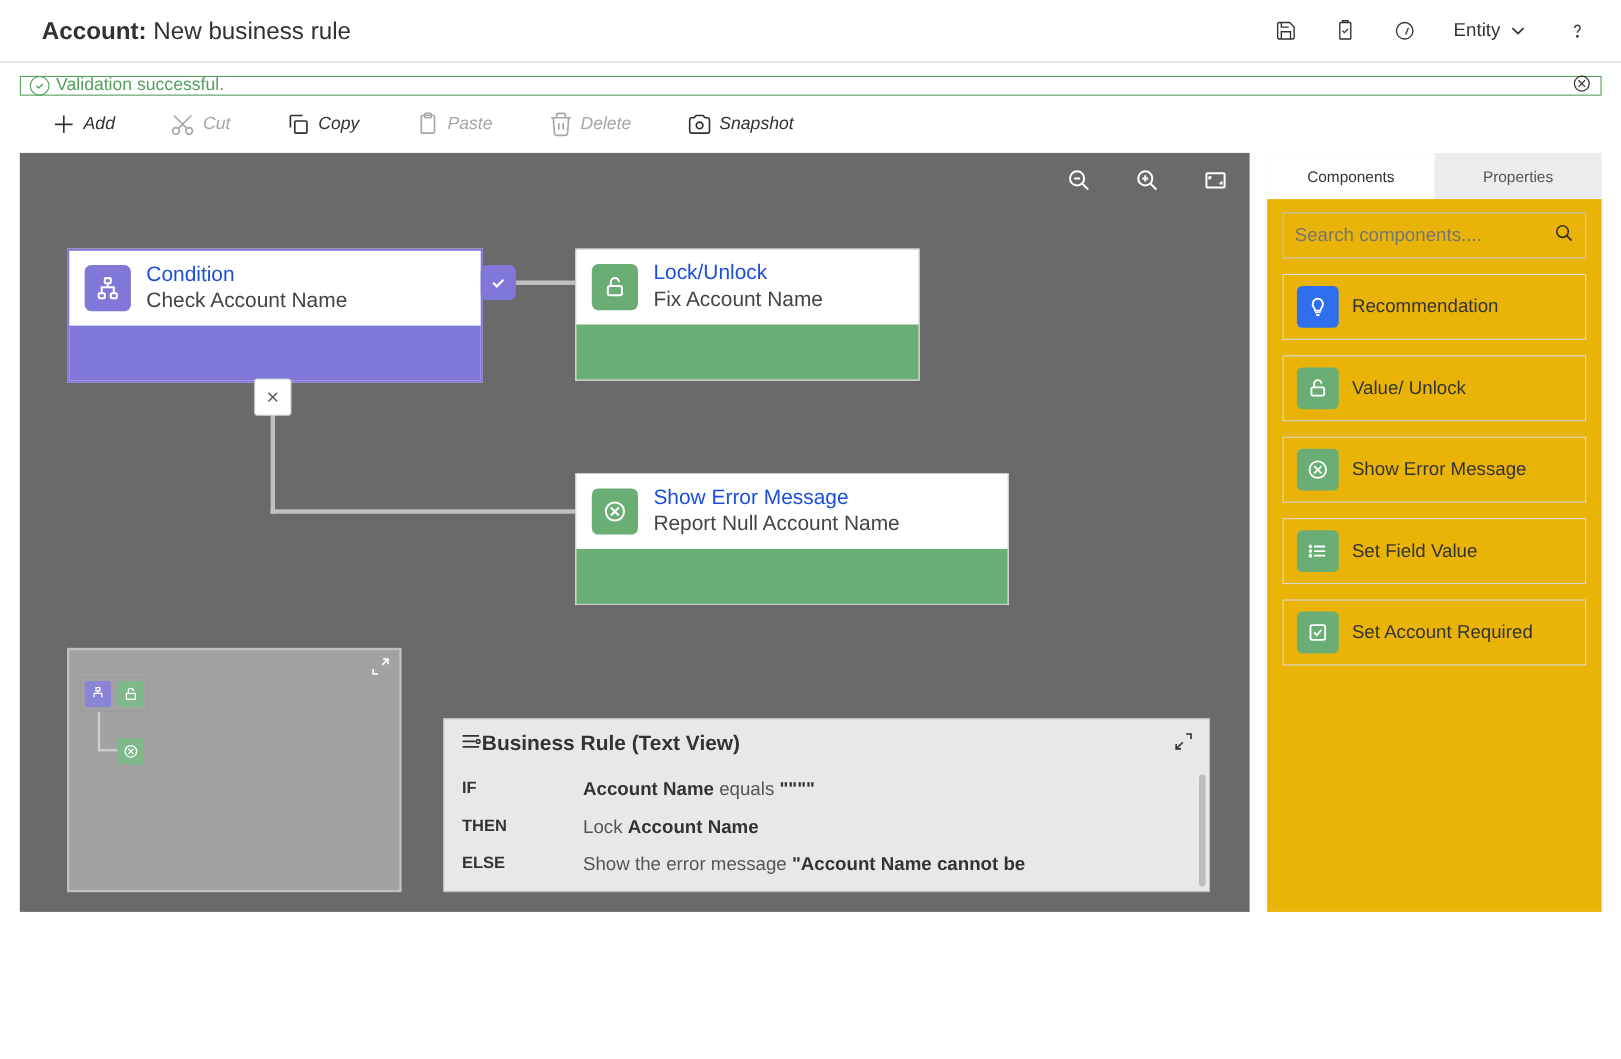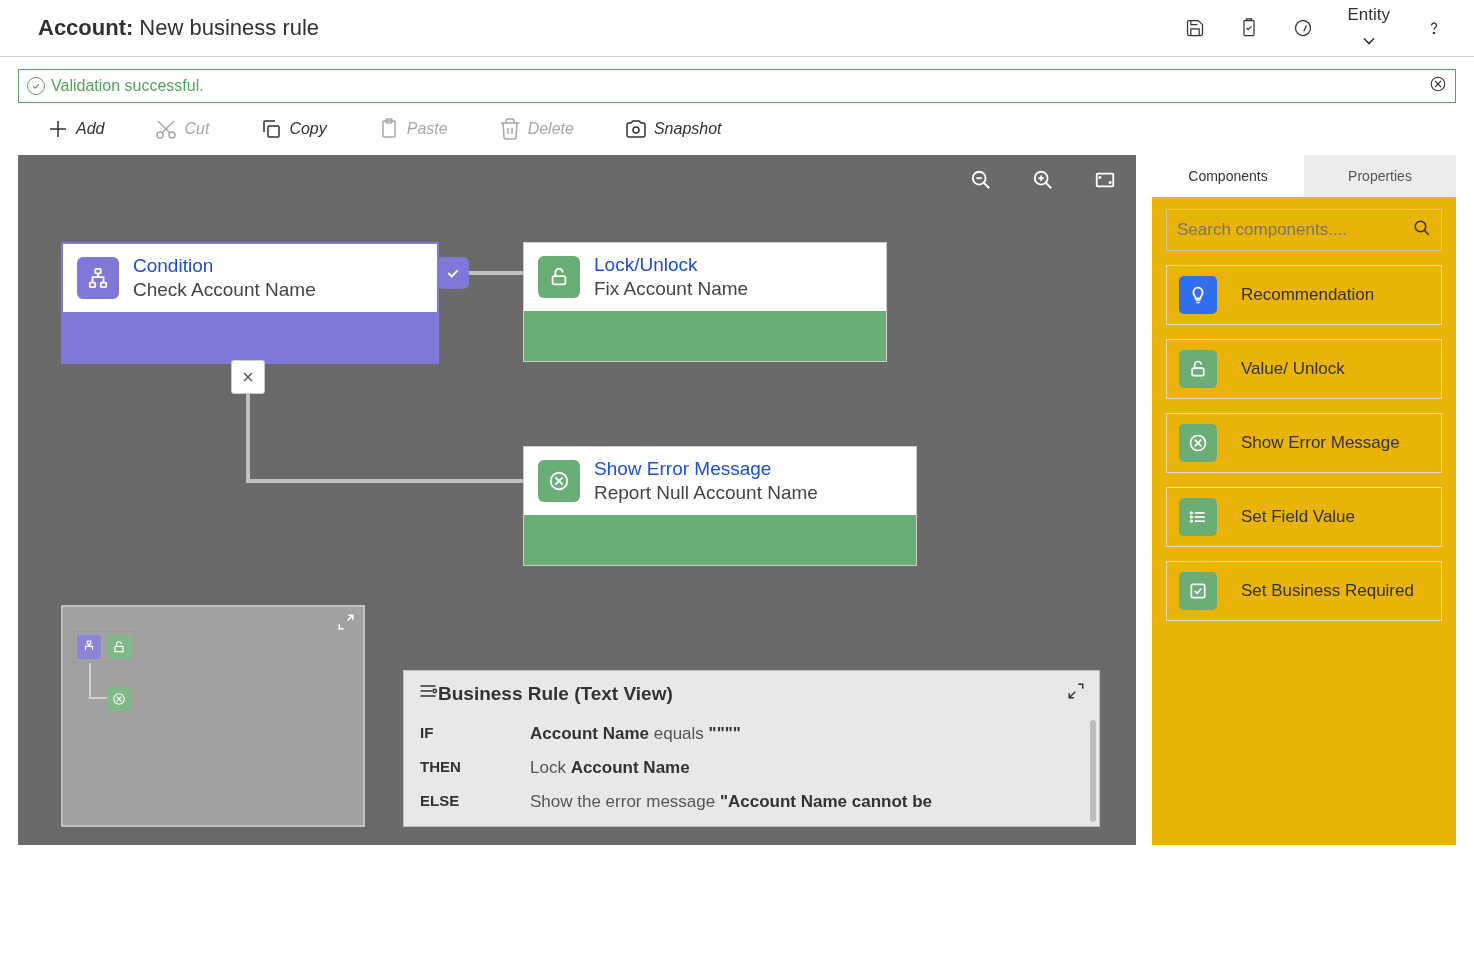--- a/index.html
+++ b/index.html
@@ -8,24 +8,24 @@
 
 .header { display: flex; align-items: center; height: 57px; padding: 0 30px 0 38px; border-bottom: 1px solid #d0d0d0; }
 .header-title { display: flex; align-items: baseline; font-size: 22px; gap: 6px; cursor: pointer; }
 .header-title .prefix { font-weight: 600; }
 .header-title .name { font-weight: 400; }
 .header-title .chev { font-size: 16px; color: #666; margin-left: 4px; }
 .header-spacer { flex: 1; }
 .header-actions { display: flex; align-items: center; gap: 34px; }
 .hdr-btn { display: flex; align-items: center; color: #333; cursor: pointer; }
 .hdr-btn svg { width: 20px; height: 20px; }
-.entity-btn { font-size: 17px; display: flex; align-items: center; gap: 6px; flex-direction: column; }
-
-
-.validation { margin: 12px 18px 4px 18px; border: 1px solid #56a05e; height: 34px; display: flex; align-items: center; padding: 0 8px; color: #56a05e; font-size: 16px; }
+.entity-btn { font-size: 17px; display: flex; align-items: center; gap: 6px; }
+
+
+.validation { margin: 12px 18px 4px 18px; border: 1px solid #56a05e; height: 18px; display: flex; align-items: center; padding: 0 8px; color: #56a05e; font-size: 16px; }
 .validation .chk { width: 18px; height: 18px; border: 1.5px solid #56a05e; border-radius: 50%; display: flex; align-items: center; justify-content: center; margin-right: 6px; }
 .validation .chk svg { width: 10px; height: 10px; }
 .validation .txt { flex: 1; }
 .validation .close { color: #333; cursor: pointer; }
 .validation .close svg { width: 18px; height: 18px; }
 
 
 .toolbar { display: flex; gap: 50px; padding: 10px 18px 14px 46px; }
 .tool { display: flex; align-items: center; gap: 6px; font-size: 16px; color: #323130; cursor: pointer; font-style: italic; }
 .tool.disabled { color: #a6a6a6; cursor: default; }
@@ -45,21 +45,21 @@
 .node-icon svg { width: 22px; height: 22px; }
 .node-labels { display: flex; flex-direction: column; line-height: 1.25; }
 .node-title { font-size: 19px; color: #1d4ed8; }
 .node-sub { font-size: 19px; color: #444; }
 .node-bar { height: 50px; }
 
 .node.condition { left: 43px; top: 87px; width: 378px; border: 2px solid #8078d8; }
 .node.condition .node-icon { background: #8078d8; }
 .node.condition .node-bar { background: #8078d8; }
 
-.node.lock { left: 505px; top: 87px; width: 364px; }
+.node.lock { left: 505px; top: 87px; width: 313px; }
 .node.lock .node-icon { background: #6bae75; }
 .node.lock .node-bar { background: #6bae75; }
 
 .node.err { left: 505px; top: 291px; width: 394px; }
 .node.err .node-icon { background: #6bae75; }
 .node.err .node-bar { background: #6bae75; }
 
 .badge { position: absolute; width: 32px; height: 32px; border-radius: 6px; display: flex; align-items: center; justify-content: center; color: #fff; font-size: 16px; }
 .badge.ok { background: #8078d8; left: 419px; top: 102px; }
 .badge.ok svg { width: 16px; height: 16px; }
@@ -102,21 +102,21 @@
 .tabs { display: flex; }
 .tab { flex: 1; text-align: center; padding: 13px 0; font-size: 14px; color: #555; cursor: pointer; }
 .tab.active { background: #fff; font-weight: 400; color: #333; }
 .panel-body { flex: 1; background: #eab308; padding: 12px 14px; overflow-y: auto; position: relative; }
 .panel-body::-webkit-scrollbar{width:20px;}
 .panel-body::-webkit-scrollbar-track{background:#ededed;}
 .panel-body::-webkit-scrollbar-thumb{background:#c6c6c6;}
 .search { display: flex; align-items: center; border: 1px solid #c6c6c6; height: 42px; padding: 0 10px; margin-bottom: 14px; }
 .search input { flex: 1; border: none; outline: none; font-size: 17px; background: transparent; }
 .search .sicon svg { width: 18px; height: 18px; color: #333; }
-.comp { display: flex; align-items: center; gap: 24px; border: 1px solid #d8d8d8; padding: 10px 12px; margin-bottom: 14px; cursor: grab; }
+.comp { display: flex; align-items: center; gap: 12px; border: 1px solid #d8d8d8; padding: 10px 12px; margin-bottom: 14px; cursor: grab; }
 .comp .cicon { width: 38px; height: 38px; border-radius: 5px; display: flex; align-items: center; justify-content: center; color: #fff; flex-shrink:0; }
 .comp .cicon svg { width: 20px; height: 20px; }
 .comp .cicon.blue { background: #2f6fed; }
 .comp .cicon.green { background: #6bae75; }
 .comp .clabel { font-size: 17px; line-height: 1.2; color: #333; }
 </style>
 </head>
 <body>
 
 <div class="header">
@@ -436,17 +436,17 @@
           </div>
         <div class="clabel">Set Field Value</div>
       </div>
       <div class="comp">
         <div class="cicon green">
             <svg viewBox="0 0 24 24" fill="none" stroke="currentColor" stroke-width="2">
               <rect x="4" y="4" width="16" height="16" rx="2"></rect>
               <polyline points="8 12 11 15 16 9"></polyline>
             </svg>
           </div>
-        <div class="clabel">Set Business Required</div>
+        <div class="clabel">Set Account Required</div>
       </div>
     </div>
   </div>
 </div>
 
 </body></html>

